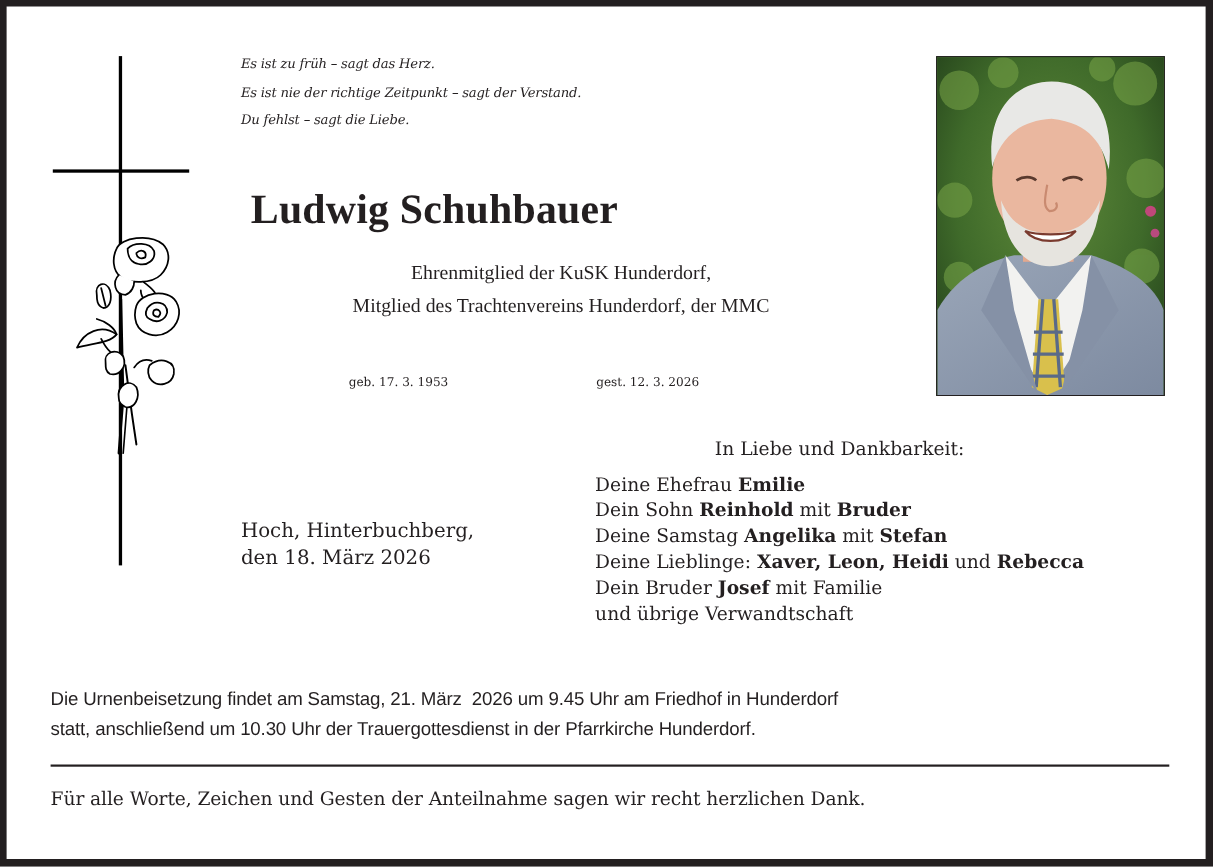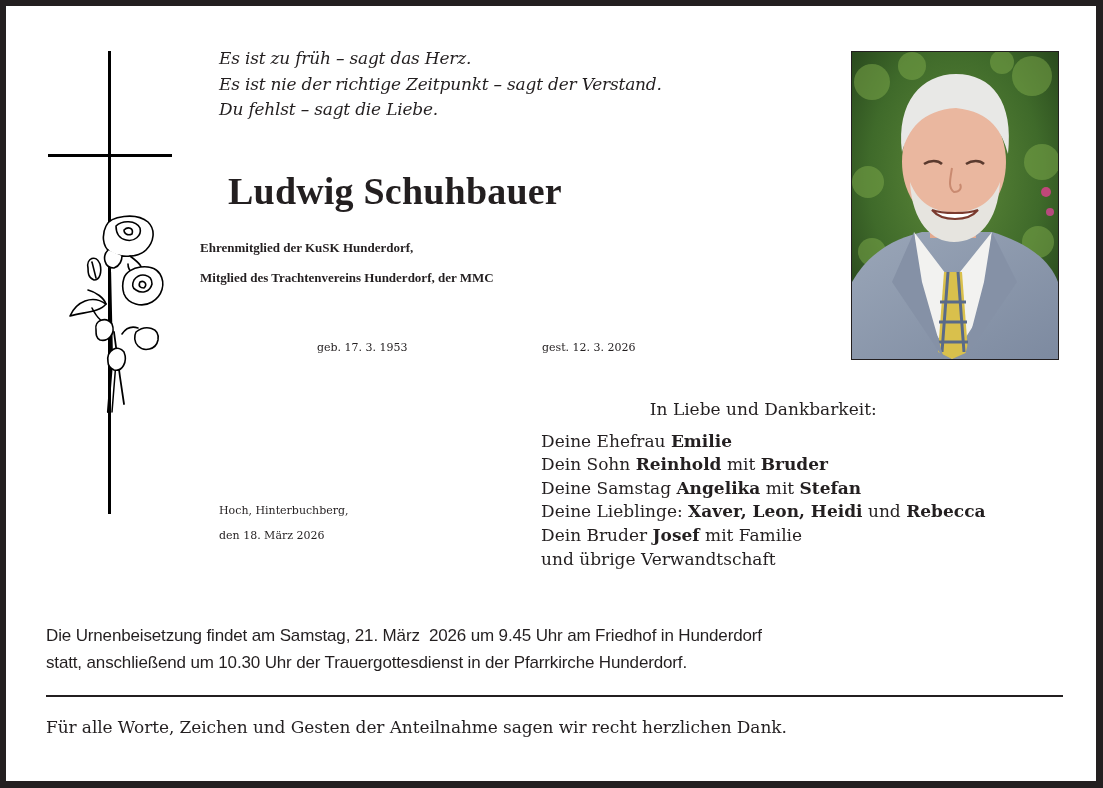--- a/index.html
+++ b/index.html
@@ -1,26 +1,26 @@
 <!DOCTYPE html>
 <html><head>
 <meta charset="utf-8">
 <style>
   html, body { margin: 0; padding: 0; background: #ffffff; }
   body { width: 1103px; height: 788px; position: relative; overflow: hidden; font-family: "DejaVu Serif", "Liberation Serif", serif; color: #231f20; }
   .frame { position: absolute; left: 0; top: 0; width: 1103px; height: 788px; box-sizing: border-box; border: 6px solid #231f20; border-bottom-width: 7px; border-right-width: 7px; background: #ffffff; }
   .cross-v { position: absolute; left: 108px; top: 51px; width: 3px; height: 463px; background: #000; }
   .cross-h { position: absolute; left: 48px; top: 154px; width: 124px; height: 3px; background: #000; }
   .roses { position: absolute; left: 66px; top: 212px; width: 104px; height: 205px; }
-  .poem { position: absolute; left: 219px; top: 46px; font-style: italic; font-size: 17px; line-height: 25.5px; white-space: nowrap; font-family: "DejaVu Serif", serif; letter-spacing: -0.2px; }
+  .poem { position: absolute; left: 219px; top: 46px; font-style: italic; font-size: 12px; line-height: 25.5px; white-space: nowrap; font-family: "DejaVu Serif", serif; letter-spacing: -0.2px; }
   .name { position: absolute; left: 228px; top: 156px; font-size: 38px; font-weight: bold; font-family: "Liberation Serif", serif; line-height: 70px; white-space: nowrap; letter-spacing: 0.2px; }
-  .memberships { position: absolute; left: 200px; top: 233px; width: 620px; font-family: "Liberation Serif", serif; font-weight: bold; font-size: 13px; line-height: 30px; }
+  .memberships { position: absolute; left: 200px; top: 233px; width: 620px; text-align: center; font-family: "Liberation Serif", serif; font-weight: normal; font-size: 18px; line-height: 30px; }
   .dates { position: absolute; top: 341px; font-size: 11px; white-space: nowrap; font-family: "DejaVu Serif", serif; }
   .photo { position: absolute; left: 851px; top: 51px; width: 206px; height: 307px; border: 1px solid #231f20; overflow: hidden; background: #3f6a2a; }
-  .place { position: absolute; left: 219px; top: 498px; font-size: 11px; line-height: 25px; white-space: nowrap; font-family: "DejaVu Serif", serif; }
+  .place { position: absolute; left: 219px; top: 470px; font-size: 18px; line-height: 25px; white-space: nowrap; font-family: "DejaVu Serif", serif; }
   .family { position: absolute; left: 541px; top: 398px; font-size: 17px; line-height: 23.6px; white-space: nowrap; font-family: "DejaVu Serif", serif; }
   .family .thanks-intro { margin-bottom: 8px; display: block; text-align: center; }
   .family b { font-weight: bold; }
   .funeral { position: absolute; left: 46px; top: 622px; font-size: 17px; line-height: 27px; white-space: nowrap; font-family: Liberation Sans, sans-serif; letter-spacing: -0.15px; }
   .rule { position: absolute; left: 46px; top: 695px; width: 1017px; height: 2px; background: #231f20; }
   .final { position: absolute; left: 46px; top: 715px; font-size: 17px; line-height: 25px; white-space: nowrap; font-family: "DejaVu Serif", serif; letter-spacing: -0.1px; }
 </style>
 </head>
 <body>
 

